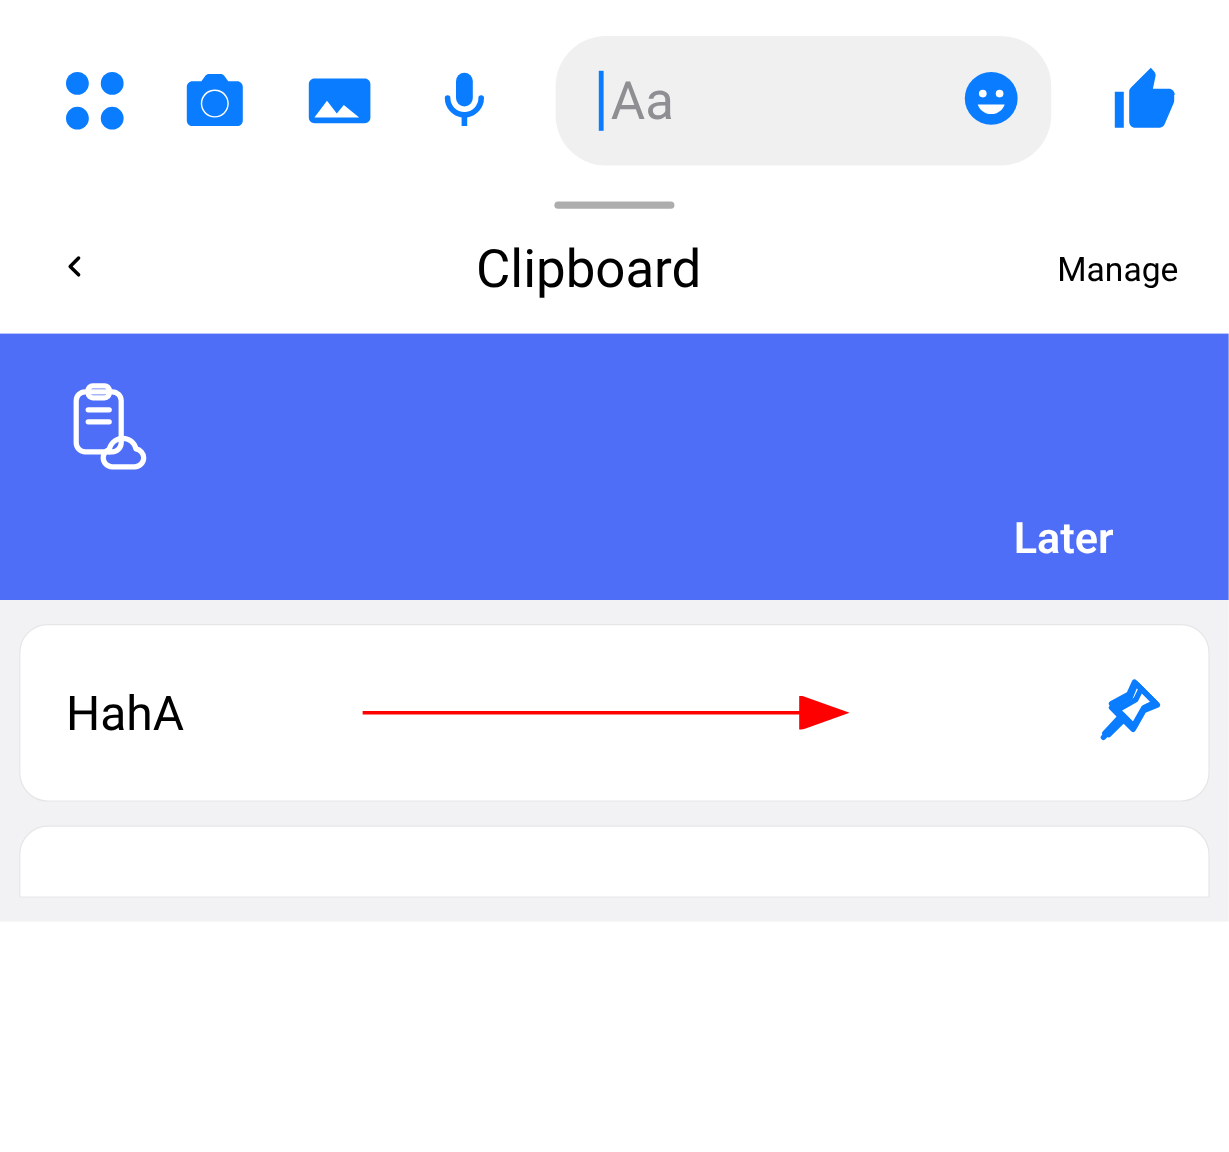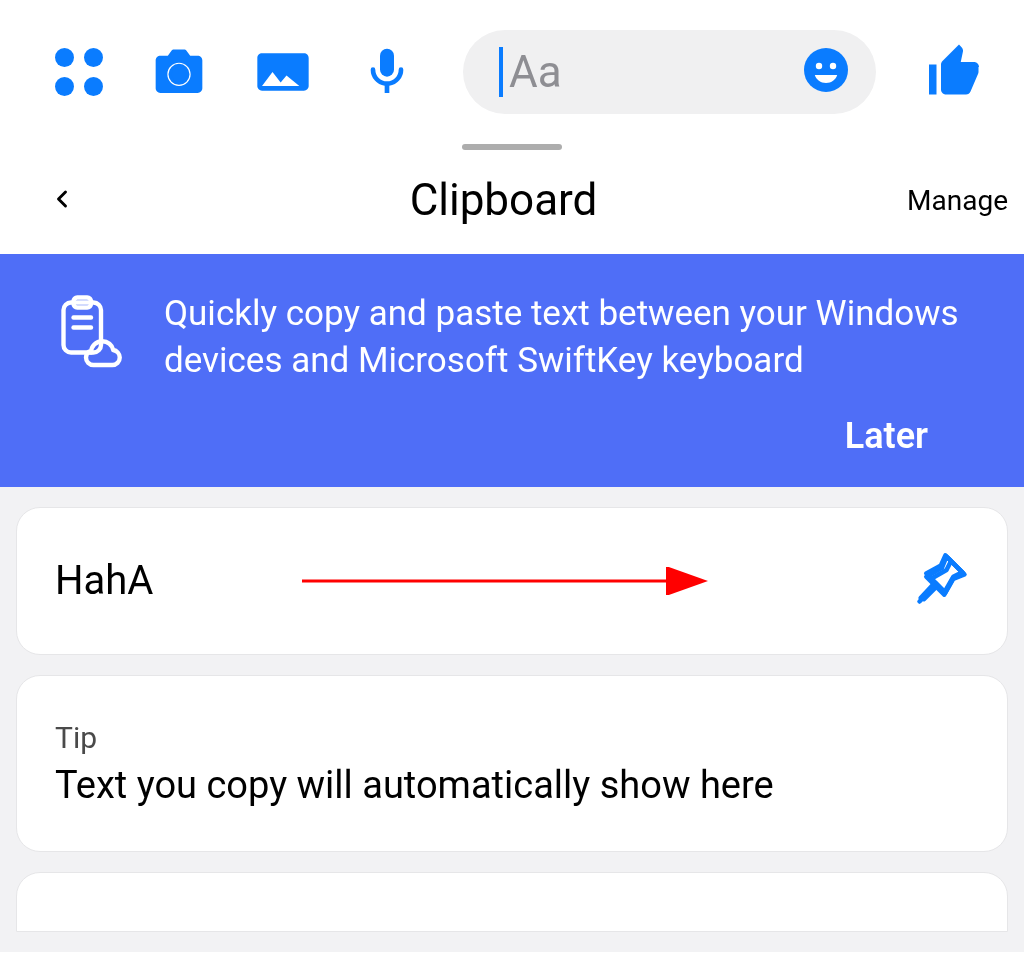--- a/index.html
+++ b/index.html
@@ -12,21 +12,21 @@
     gap: 48px;
     padding: 30px 40px 30px 55px;
   }
   .msg-icon { color: #0a7cff; display: flex; align-items: center; justify-content: center; }
   .msg-icon svg { width: 56px; height: 56px; }
   .four-dots { width: 48px; height: 48px; display: grid; grid-template-columns: 1fr 1fr; grid-template-rows: 1fr 1fr; gap: 10px; }
   .four-dots span { background: #0a7cff; border-radius: 50%; width: 100%; height: 100%; }
 
   .msg-input {
     flex: 1;
-    height: 84px;
+    height: 108px;
     background: #f0f0f1;
     border-radius: 42px;
     display: flex;
     align-items: center;
     padding: 0 26px 0 36px;
     position: relative;
   }
   .msg-input .cursor {
     width: 4px; height: 50px; background: #0a7cff; margin-right: 6px;
   }
@@ -40,21 +40,21 @@
   .thumbs svg { width: 60px; height: 60px; }
 
   
   .kb-handle {
     width: 100px; height: 6px; background: #adadad; border-radius: 3px;
     margin: 0 auto 8px auto;
   }
   .kb-header {
     display: flex;
     align-items: center;
-    padding: 12px 16px 24px 36px;
+    padding: 12px 42px 24px 36px;
   }
   .kb-back { font-size: 38px; color: #000; padding: 8px 12px; margin-right: 12px; }
   .kb-title { flex: 1; text-align: center; font-size: 44px; color: #000; font-weight: 400; }
   .kb-manage { font-size: 28px; color: #000; }
 
   .banner {
     background: #4f6ef7;
     color: #fff;
     padding: 36px 46px 30px 46px;
   }
@@ -167,21 +167,20 @@
   <div class="banner-top">
     <span>
       <svg viewBox="0 0 64 64" fill="none" stroke="#fff" stroke-width="3.5" stroke-linecap="round" stroke-linejoin="round">
         <rect x="14" y="10" width="30" height="40" rx="6"></rect>
         <rect x="22" y="6" width="14" height="8" rx="3"></rect>
         <line x1="22" y1="22" x2="36" y2="22"></line>
         <line x1="22" y1="30" x2="36" y2="30"></line>
         <path d="M36 50c0-5 4-9 9-9 4.4 0 8 3 8.8 7 2.9.5 5.2 3 5.2 6 0 3.4-2.7 6-6 6H38c-3.3 0-6-2.6-6-6 0-2 1-3.7 2.5-4.8"></path>
       </svg>
     </span>
-    <div class="banner-text">Quickly copy and paste text between your Windows devices and Microsoft SwiftKey keyboard</div>
   </div>
   <div class="banner-actions">
     <span>Later</span>
   </div>
 </div>
 
 <div class="cards">
 
   <div class="card">
     <div class="content">
@@ -199,22 +198,16 @@
 
     <span class="pin">
       <svg viewBox="0 0 24 24" fill="none" stroke="currentColor" stroke-width="2" stroke-linejoin="round" stroke-linecap="round">
         <path d="M15 3l6 6-4 2-4 7-3-3-6 6 6-6-3-3 7-4 2-4z" transform="rotate(0 12 12)"></path>
         <path d="M14 2l8 8-5 2-4 7-4-4L2 22l7-7-4-4 7-4 2-5z" fill="none"></path>
         <path d="M14.5 2.5l7 7-4.5 2-3.5 6.5L9 13.5l-6.5 7 7-6.5L5 9.5l6.5-3.5 2-4.5z"></path>
       </svg>
     </span>
   </div>
 
-  <div class="card tip">
-    <div class="content">
-      <div class="tip-label">Tip</div>
-      <div class="tip-text">Text you copy will automatically show here</div>
-    </div>
-  </div>
 
   <div class="peek-card"></div>
 
 </div>
 
 </body></html>

